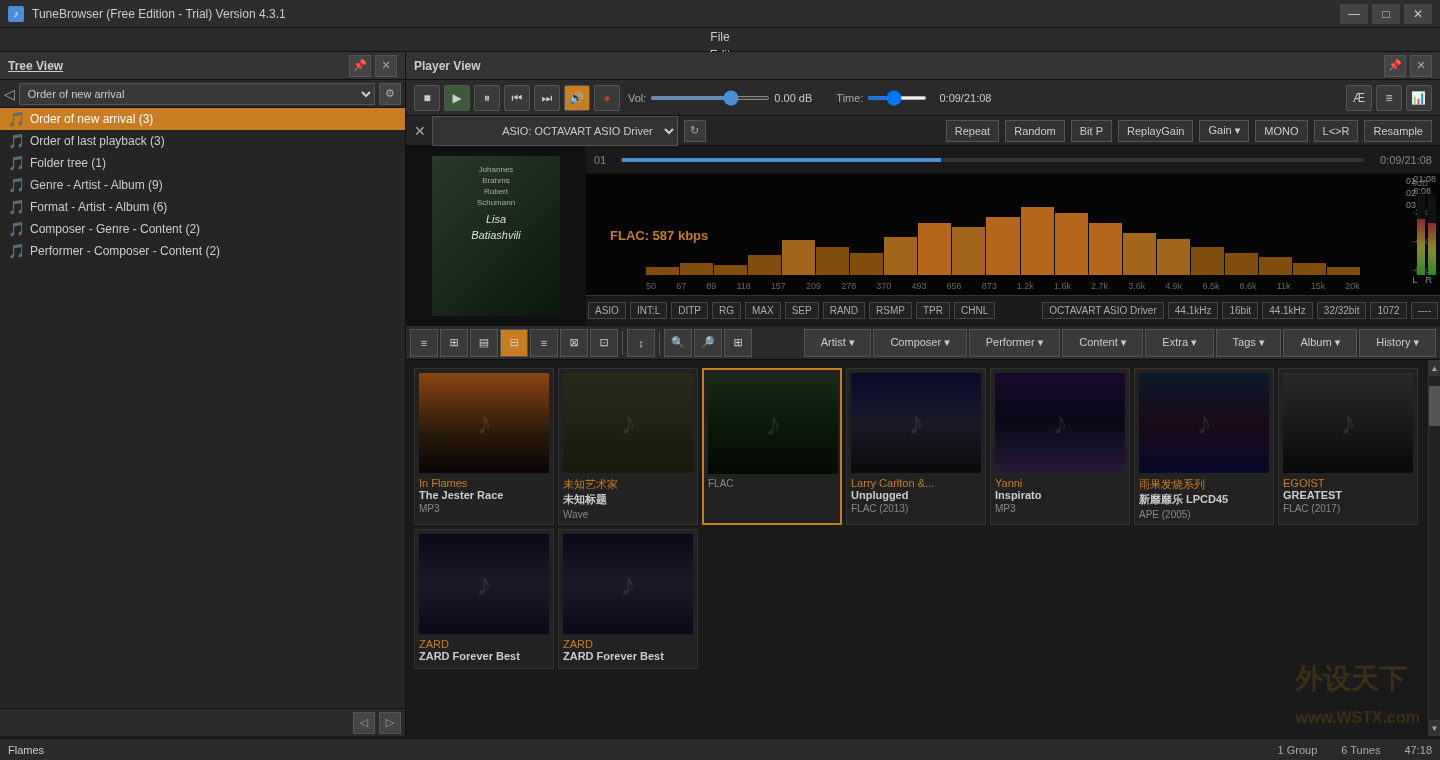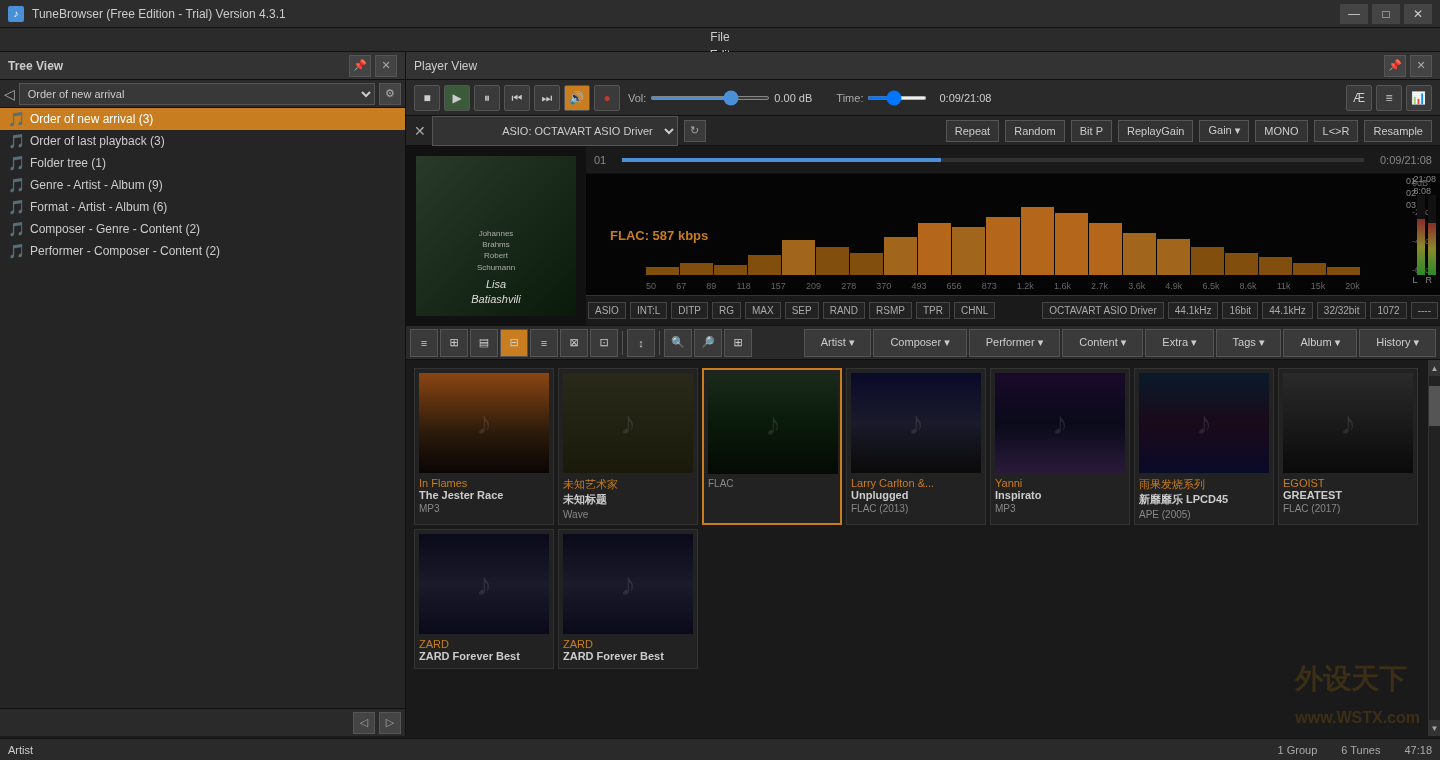--- a/index.html
+++ b/index.html
@@ -16,39 +16,39 @@
     
     #menubar { background: #2b2b2b; height: 24px; display: flex; align-items: center; padding: 0 0; border-bottom: 1px solid #111; flex-direction: column; }
     .menu-item { padding: 2px 10px; color: #ccc; cursor: pointer; font-size: 12px; }
 
     
     #main { display: flex; height: calc(760px - 52px - 24px); }
 
     
     #tree-panel { width: 406px; min-width: 406px; background: #252525; border-right: 1px solid #111; display: flex; flex-direction: column; }
     #tree-header { background: #333; height: 28px; display: flex; align-items: center; justify-content: space-between; padding: 0 8px; border-bottom: 1px solid #111; }
-    #tree-title { color: #ccc; font-size: 12px; font-weight: bold; }
+    #tree-title { color: #ccc; font-size: 12px; font-weight: bold; text-decoration: underline; }
     #tree-header-controls { display: flex; gap: 4px; }
     #tree-toolbar { background: #2a2a2a; height: 28px; display: flex; align-items: center; padding: 0 4px; gap: 4px; border-bottom: 1px solid #111; }
     #tree-dropdown { background: #383838; border: 1px solid #555; color: #ccc; padding: 2px 4px; font-size: 11px; flex: 1; height: 22px; }
     .tree-icon-btn { width: 22px; height: 22px; background: #444; border: 1px solid #555; color: #aaa; cursor: pointer; font-size: 11px; display: flex; align-items: center; justify-content: center; }
 
     #tree-content { flex: 1; overflow-y: auto; }
     .tree-item { display: flex; align-items: center; padding: 3px 8px; cursor: pointer; gap: 6px; }
     .tree-item.selected { background: #c87d20; color: white; }
     .tree-item-icon { font-size: 14px; color: #c87d20; width: 16px; }
     .tree-item.selected .tree-item-icon { color: white; }
     .tree-item-label { font-size: 12px; }
 
     #tree-footer { height: 28px; background: #2a2a2a; border-top: 1px solid #111; display: flex; align-items: center; justify-content: flex-end; padding: 0 4px; gap: 4px; }
 
     
     #player-panel { flex: 1; background: #1e1e1e; display: flex; flex-direction: column; }
     #player-header { background: #333; height: 28px; display: flex; align-items: center; justify-content: space-between; padding: 0 8px; border-bottom: 1px solid #111; }
-    #player-title { color: #ccc; font-size: 12px; font-weight: normal; }
+    #player-title { color: #ccc; font-size: 12px; font-weight: bold; }
 
     
     #transport { background: #2a2a2a; height: 36px; display: flex; align-items: center; padding: 0 8px; gap: 4px; border-bottom: 1px solid #111; }
     .transport-btn { width: 26px; height: 26px; background: #3a3a3a; border: 1px solid #555; color: #ccc; cursor: pointer; font-size: 12px; display: flex; align-items: center; justify-content: center; border-radius: 2px; }
     .transport-btn.active { background: #c87d20; color: white; }
     .transport-btn.play { background: #3a5a3a; }
     #vol-label { color: #aaa; font-size: 11px; margin-left: 4px; }
     #vol-slider { width: 120px; height: 4px; background: #555; accent-color: #4a90d9; }
     #vol-db { color: #ccc; font-size: 11px; min-width: 50px; }
     #time-label { color: #aaa; font-size: 11px; margin-left: 8px; }
@@ -249,21 +249,21 @@
       <button class="dsp-btn">Bit P</button>
       <button class="dsp-btn">ReplayGain</button>
       <button class="dsp-btn">Gain ▾</button>
       <button class="dsp-btn">MONO</button>
       <button class="dsp-btn">L&lt;&gt;R</button>
       <button class="dsp-btn">Resample</button>
     </div>
 
     <div id="middle-area">
       <div id="album-art">
-        <div class="album-cover-img art-lisa" style="width:160px;height:160px;display:flex;align-items:flex-end;justify-content:center;position:relative;">
+        <div class="album-cover-img art-lisa" style="width:128px;height:160px;display:flex;align-items:flex-start;justify-content:center;position:relative;">
 
           <div style="position:absolute;inset:0;background:linear-gradient(135deg,#2a3a2a 0%,#1a2a1a 50%,#0a1a0a 100%);"></div>
           <div style="position:relative;color:#8a9;font-size:9px;text-align:center;padding:8px;line-height:1.4;">
             <div style="font-size:8px;color:#aaa;">Johannes</div>
             <div style="font-size:8px;color:#aaa;">Brahms</div>
             <div style="font-size:8px;color:#aaa;">Robert</div>
             <div style="font-size:8px;color:#aaa;">Schumann</div>
             <div style="font-size:11px;color:#ddd;font-style:italic;margin-top:4px;">Lisa</div>
             <div style="font-size:11px;color:#ddd;font-style:italic;">Batiashvili</div>
           </div>
@@ -519,21 +519,21 @@
         <div class="scroll-track">
           <div class="scroll-thumb"></div>
         </div>
         <div class="scroll-btn">▼</div>
       </div>
     </div>
   </div>
 </div>
 
 <div id="statusbar">
-  <span id="status-ready">Artist</span>
+  <span id="status-ready">Flames</span>
   <div id="status-right">
     <span>1 Group</span>
     <span>6 Tunes</span>
     <span>47:18</span>
   </div>
 </div>
 
 <div id="watermark">外设天下<br><span style="font-size:16px;">www.WSTX.com</span></div>
 
 </body></html>

